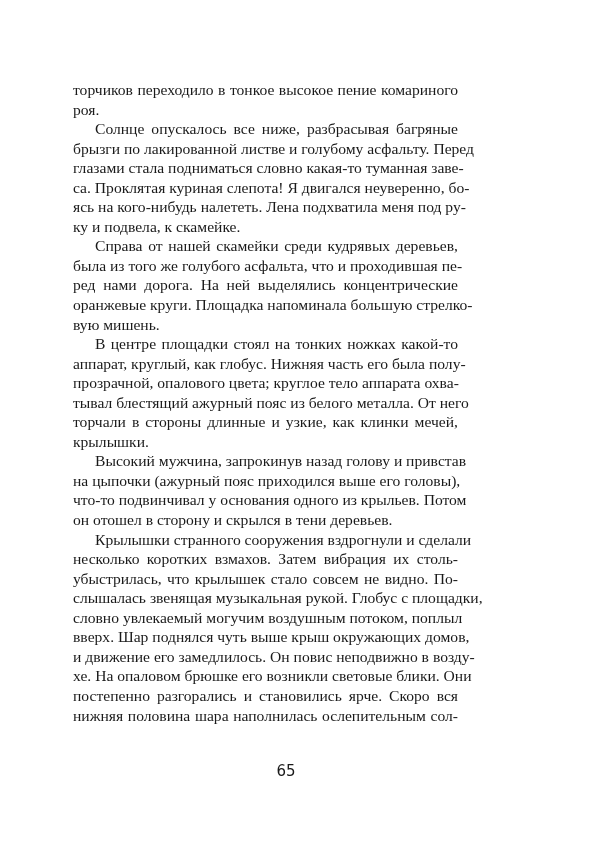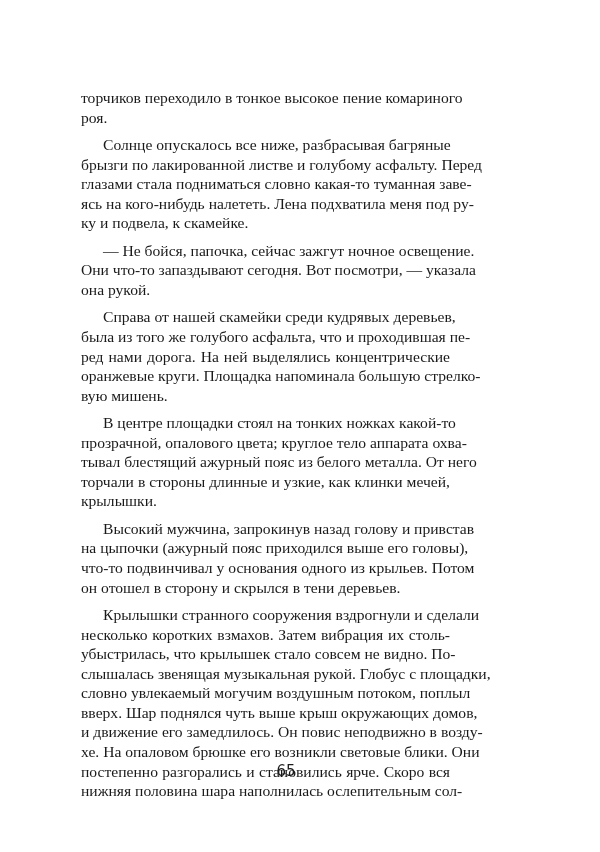--- a/index.html
+++ b/index.html
@@ -8,21 +8,21 @@
     position: absolute;
     left: 73px;
     top: 80px;
     width: 385px;
     font-family: "Liberation Serif", serif;
     font-size: 15.6px;
     line-height: 19.55px;
     color: #1a1a1a;
   }
   .para {
-    margin: 8px;
+    margin: 0;
     text-align: justify;
     text-indent: 0;
     hyphens: none;
   }
   .line {
     display: block;
     text-align: justify;
     text-align-last: justify;
     white-space: nowrap;
     height: 19.55px;
@@ -46,37 +46,34 @@
 
 <div class="page">
   <div class="para">
     <span class="line">торчиков переходило в тонкое высокое пение комариного</span>
     <span class="line last">роя.</span>
   </div>
   <div class="para">
     <span class="line first">Солнце опускалось все ниже, разбрасывая багряные</span>
     <span class="line">брызги по лакированной листве и голубому асфальту. Перед</span>
     <span class="line">глазами стала подниматься словно какая-то туманная заве-</span>
+    <span class="line">са. Проклятая куриная слепота! Я двигался неуверенно, бо-</span>
     <span class="line">ясь на кого-нибудь налететь. Лена подхватила меня под ру-</span>
     <span class="line last">ку и подвела, к скамейке.</span>
-  </div>
-  <div class="para">
-    <span class="line first">— Не бойся, папочка, сейчас зажгут ночное освещение.</span>
-    <span class="line">Они что-то запаздывают сегодня. Вот посмотри, — указала</span>
-    <span class="line last">она рукой.</span>
   </div>
   <div class="para">
     <span class="line first">Справа от нашей скамейки среди кудрявых деревьев,</span>
     <span class="line">была из того же голубого асфальта, что и проходившая пе-</span>
     <span class="line">ред нами дорога. На ней выделялись концентрические</span>
     <span class="line">оранжевые круги. Площадка напоминала большую стрелко-</span>
     <span class="line last">вую мишень.</span>
   </div>
   <div class="para">
     <span class="line first">В центре площадки стоял на тонких ножках какой-то</span>
+    <span class="line">аппарат, круглый, как глобус. Нижняя часть его была полу-</span>
     <span class="line">прозрачной, опалового цвета; круглое тело аппарата охва-</span>
     <span class="line">тывал блестящий ажурный пояс из белого металла. От него</span>
     <span class="line">торчали в стороны длинные и узкие, как клинки мечей,</span>
     <span class="line last">крылышки.</span>
   </div>
   <div class="para">
     <span class="line first">Высокий мужчина, запрокинув назад голову и привстав</span>
     <span class="line">на цыпочки (ажурный пояс приходился выше его головы),</span>
     <span class="line">что-то подвинчивал у основания одного из крыльев. Потом</span>
     <span class="line last">он отошел в сторону и скрылся в тени деревьев.</span>

